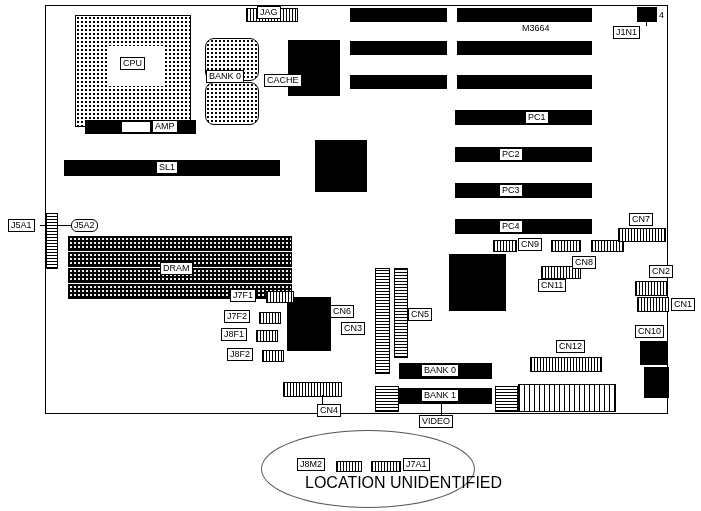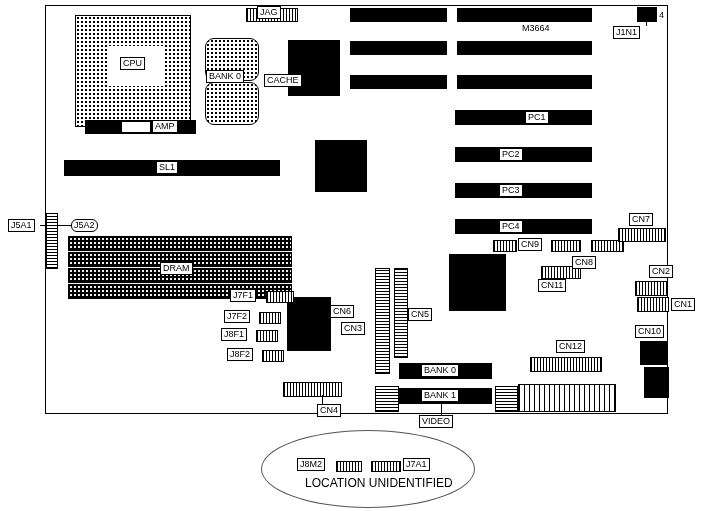--- a/index.html
+++ b/index.html
@@ -147,15 +147,15 @@
 
   <div class="connh" style="left:283px;top:382px;width:57px;height:13px;"></div>
   <div class="line" style="left:322px;top:395px;width:1px;height:9px;"></div>
   <div class="lbl" style="left:317px;top:404px;">CN4</div>
 
   <div class="ellipse" style="left:261px;top:430px;width:212px;height:76px;"></div>
   <div class="lbl" style="left:297px;top:458px;">J8M2</div>
   <div class="connh" style="left:336px;top:461px;width:24px;height:9px;"></div>
   <div class="connh" style="left:371px;top:461px;width:28px;height:9px;"></div>
   <div class="lbl" style="left:403px;top:458px;">J7A1</div>
-  <div class="txt" style="left:305px;top:478px;font-size:12px;">LOCATION UNIDENTIFIED</div>
+  <div class="txt" style="left:305px;top:478px;font-size:16px;">LOCATION UNIDENTIFIED</div>
 
 </div>
 
 </body></html>

